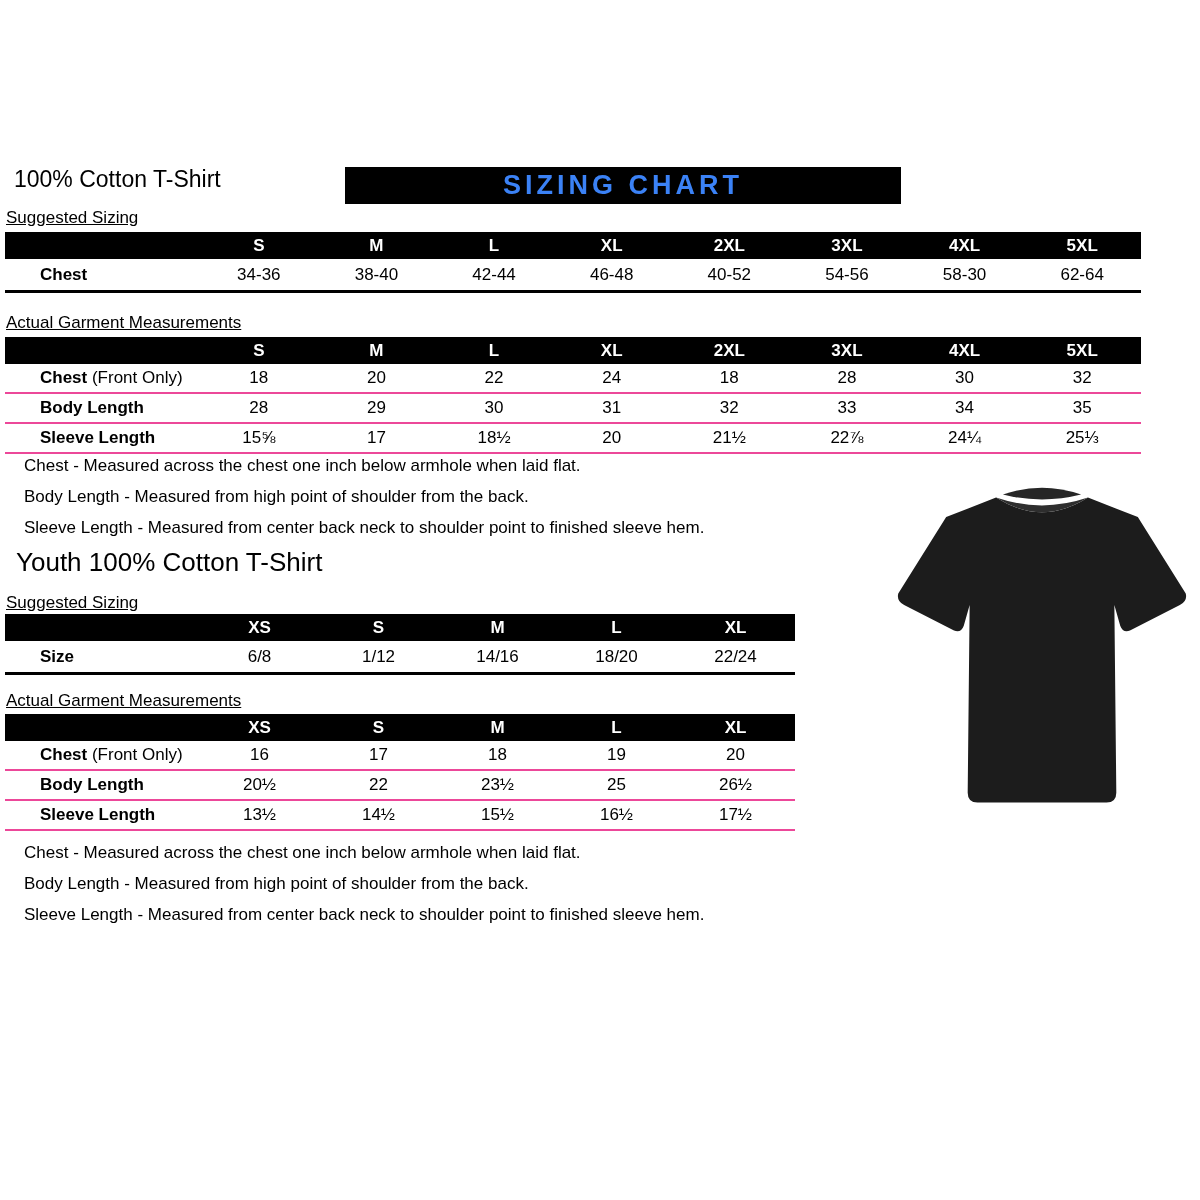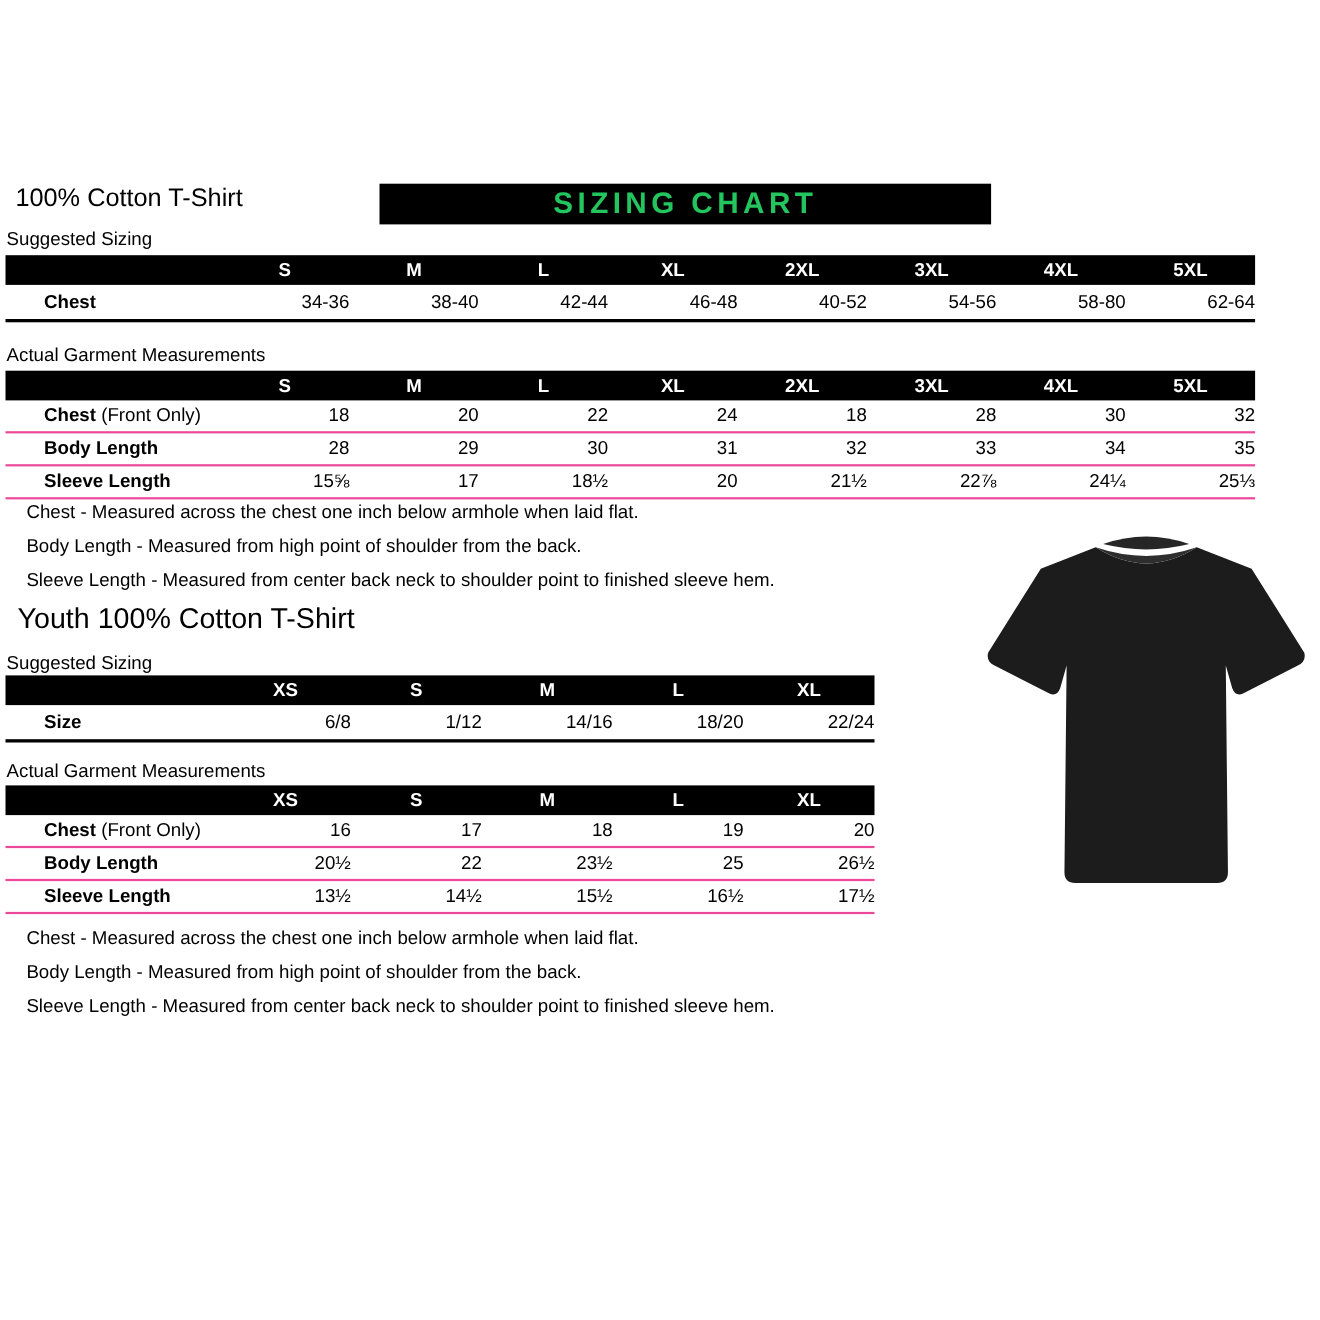--- a/index.html
+++ b/index.html
@@ -4,33 +4,33 @@
 <style>
   html,body { margin:0; padding:0; background:#fff; }
   .page {
     position:relative; width:1200px; height:1200px; background:#ffffff;
     font-family:"Liberation Sans","DejaVu Sans",sans-serif; color:#000;
     overflow:hidden;
   }
   .h-title { position:absolute; left:14px; top:166px; font-size:23px; font-weight:400; }
   .banner {
     position:absolute; left:345px; top:167px; width:556px; height:37px;
-    background:#000; color:#22c55e; font-weight:bold; font-size:27px;
+    background:#000; color:#3b82f6; font-weight:bold; font-size:27px;
     letter-spacing:4px; text-align:center; line-height:37px;
   }
-  .sublabel { position:absolute; font-size:17px; }
+  .sublabel { position:absolute; font-size:17px;text-decoration:underline; }
   .youth-title { position:absolute; left:4px; top:547px; font-size:26px; font-weight:normal;margin-left:12px; }
 
   .tbl { position:absolute; }
   .thead { display:grid; background:#000; height:27px; align-items:center; }
   .trow  { display:grid; align-items:center; }
   .cols8 .thead, .cols8 .trow { grid-template-columns:195px repeat(8,1fr); }
   .cols5 .thead, .cols5 .trow { grid-template-columns:195px repeat(5,1fr); }
   .hcell { color:#fff; font-weight:bold; font-size:17px; text-align:center; }
-  .cell  { text-align:right; font-size:17px; }
+  .cell  { text-align:center; font-size:17px; }
   .lcell { padding-left:12px; font-size:17px; }
   .rlabel { font-weight:bold;margin-left:23px; }
   .rsuffix { font-weight:normal; }
   .row-tall { height:31px; }
   .row-std  { height:28px; }
   .bb3 { border-bottom:3px solid #000; }
   .lined .trow { border-bottom:2px solid #ec4899; }
 
   .notes { position:absolute; left:24px; font-size:17px; }
   .notes .note { height:31px; line-height:22px; }
@@ -60,21 +60,21 @@
       <div class="hcell">5XL</div>
     </div>
     <div class="trow row-tall bb3">
       <div class="lcell"><span class="rlabel">Chest</span></div>
       <div class="cell">34-36</div>
       <div class="cell">38-40</div>
       <div class="cell">42-44</div>
       <div class="cell">46-48</div>
       <div class="cell">40-52</div>
       <div class="cell">54-56</div>
-      <div class="cell">58-80</div>
+      <div class="cell">58-30</div>
       <div class="cell">62-64</div>
     </div>
   </div>
 
   <div class="sublabel" style="left:6px; top:313px;">Actual Garment Measurements</div>
 
   <div class="tbl cols8 lined" style="left:5px; top:337px; width:1136px;">
     <div class="thead">
       <div class="hcell"></div>
       <div class="hcell">S</div>

